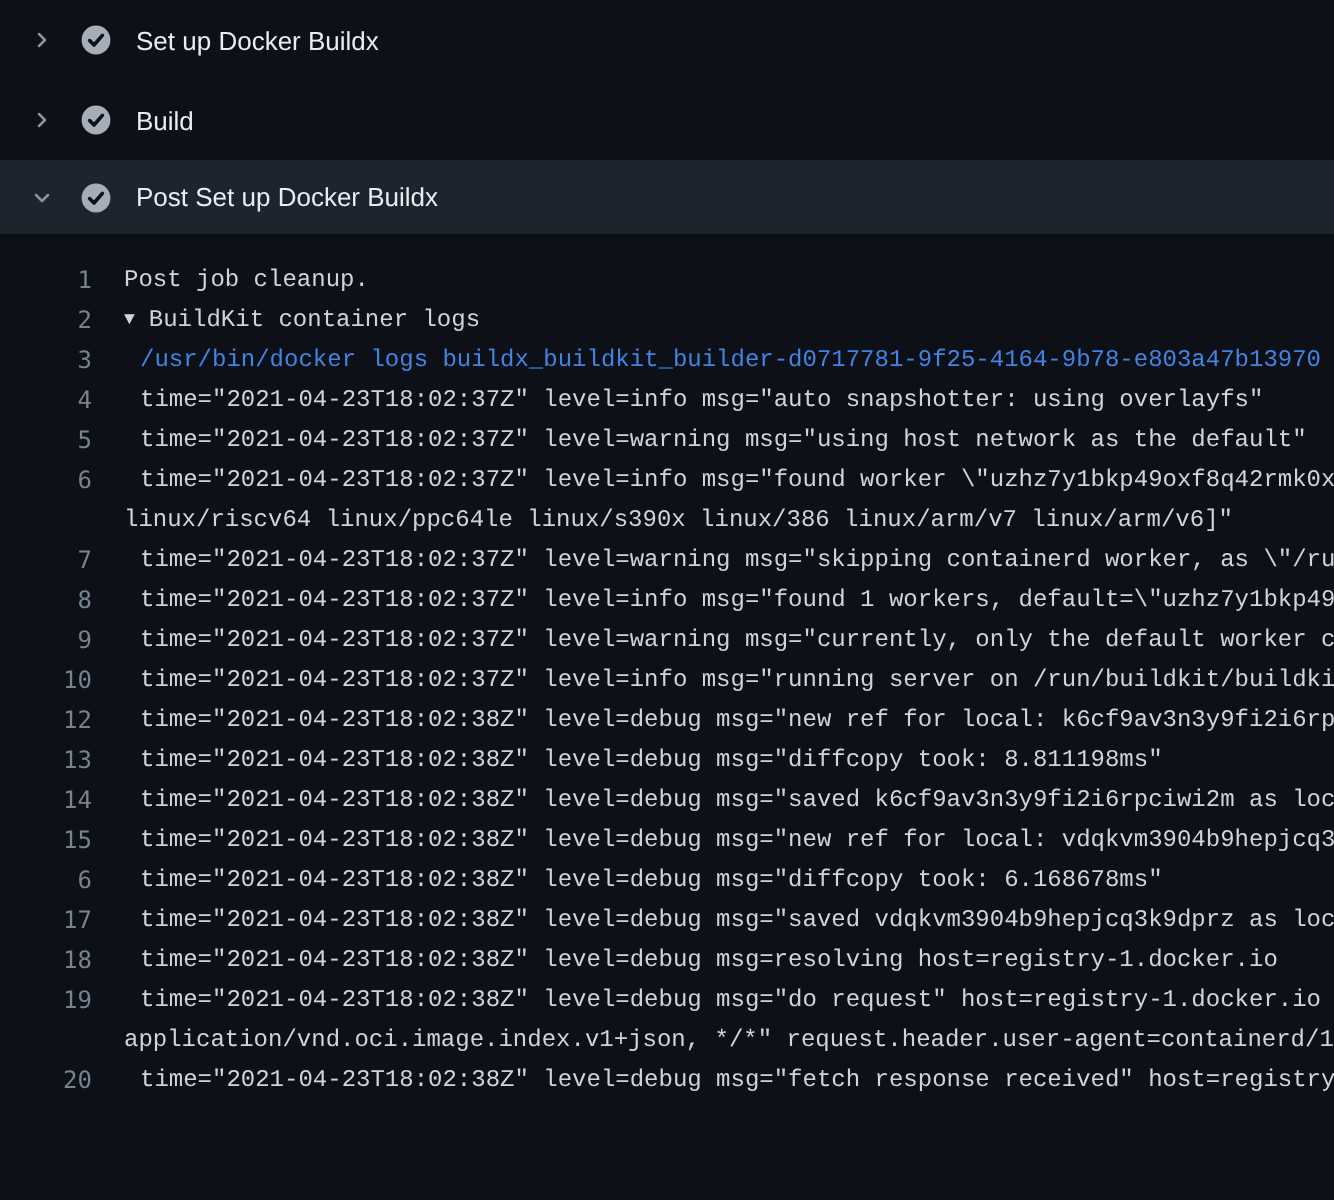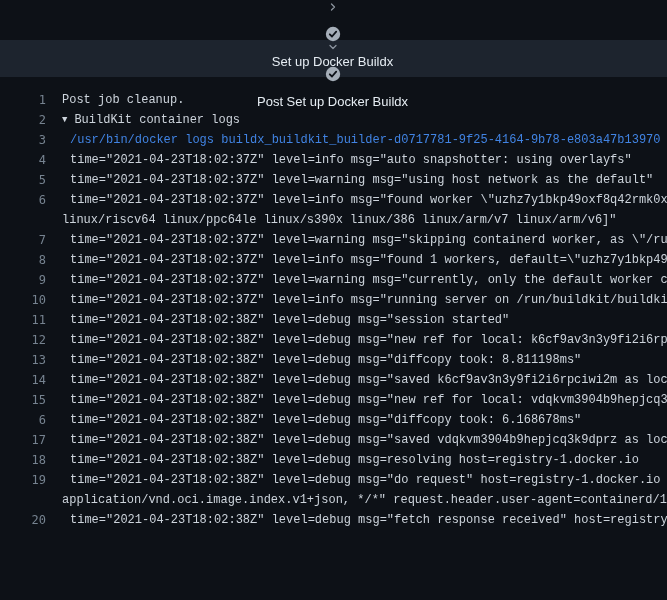--- a/index.html
+++ b/index.html
@@ -11,21 +11,21 @@
     --command-blue:#4184e4;
     --icon:#8b949e;
     --check:#a5aeb8;
   }
   *{margin:0;padding:0;box-sizing:border-box;}
   html,body{background:var(--bg);}
   .page{width:667px;height:600px;overflow:hidden;background:var(--bg);position:relative;}
   .step-list{width:100%;}
   .step-header{display:flex;align-items:center;height:40px;padding:0 16px 0 14px;gap:12px;
     font-family:"Liberation Sans",sans-serif;font-size:13px;font-weight:400;
-    color:var(--step-label);cursor:pointer;flex-direction:column;}
+    color:var(--step-label);cursor:pointer;}
   .step-header.expanded{height:37px;background:var(--header-active-bg);align-items:center;}
   .chev{width:14px;height:14px;flex:none;display:flex;align-items:center;justify-content:center;}
   .check{width:16px;height:16px;flex:none;display:flex;align-items:center;justify-content:center;}
   .step-label{white-space:nowrap;}
   .log{padding-top:13px;font-family:"DejaVu Sans Mono","Liberation Mono",monospace;
     font-size:12px;line-height:20px;color:var(--log-text);}
   .log-row{display:flex;white-space:pre;overflow:hidden;width:667px;}
   .num{flex:none;width:46px;text-align:right;color:var(--line-number);cursor:pointer;}
   .text{padding-left:16px;overflow:hidden;flex:1;font-family:Liberation Mono, monospace;}
   .log-row.ind .text{padding-left:24px;}
@@ -45,20 +45,34 @@
           </svg>
         </span>
         <span class="check">
           <svg viewBox="0 0 16 16" width="16" height="16">
             <circle cx="8" cy="8" r="7.2" fill="var(--check)"></circle>
             <path d="M4.8 8.3l2.2 2.2 4.2-4.8" fill="none" stroke="var(--bg)" stroke-width="1.8" stroke-linecap="round" stroke-linejoin="round"></path>
           </svg>
         </span>
         <span class="step-label">Set up Docker Buildx</span>
       </div>
+      <div class="step-header">
+        <span class="chev">
+          <svg viewBox="0 0 16 16" width="12" height="12">
+            <path d="M6 4l4 4-4 4" fill="none" stroke="var(--icon)" stroke-width="1.7" stroke-linecap="round" stroke-linejoin="round"></path>
+          </svg>
+        </span>
+        <span class="check">
+          <svg viewBox="0 0 16 16" width="16" height="16">
+            <circle cx="8" cy="8" r="7.2" fill="var(--check)"></circle>
+            <path d="M4.8 8.3l2.2 2.2 4.2-4.8" fill="none" stroke="var(--bg)" stroke-width="1.8" stroke-linecap="round" stroke-linejoin="round"></path>
+          </svg>
+        </span>
+        <span class="step-label">Build</span>
+      </div>
       <div class="step-header expanded">
         <span class="chev">
           <svg viewBox="0 0 16 16" width="12" height="12">
             <path d="M4 6l4 4 4-4" fill="none" stroke="var(--icon)" stroke-width="1.7" stroke-linecap="round" stroke-linejoin="round"></path>
           </svg>
         </span>
         <span class="check">
           <svg viewBox="0 0 16 16" width="16" height="16">
             <circle cx="8" cy="8" r="7.2" fill="var(--check)"></circle>
             <path d="M4.8 8.3l2.2 2.2 4.2-4.8" fill="none" stroke="var(--bg)" stroke-width="1.8" stroke-linecap="round" stroke-linejoin="round"></path>
@@ -72,21 +86,20 @@
       <div class="log-row"><span class="num">2</span><span class="text group-toggle"><span class="tri">▼</span><span class="group-label">BuildKit container logs</span></span></div>
       <div class="log-row ind command"><span class="num">3</span><span class="text">/usr/bin/docker logs buildx_buildkit_builder-d0717781-9f25-4164-9b78-e803a47b13970</span></div>
       <div class="log-row ind"><span class="num">4</span><span class="text">time="2021-04-23T18:02:37Z" level=info msg="auto snapshotter: using overlayfs"</span></div>
       <div class="log-row ind"><span class="num">5</span><span class="text">time="2021-04-23T18:02:37Z" level=warning msg="using host network as the default"</span></div>
       <div class="log-row ind"><span class="num">6</span><span class="text">time="2021-04-23T18:02:37Z" level=info msg="found worker \"uzhz7y1bkp49oxf8q42rmk0xj</span></div>
       <div class="log-row"><span class="num"></span><span class="text">linux/riscv64 linux/ppc64le linux/s390x linux/386 linux/arm/v7 linux/arm/v6]"</span></div>
       <div class="log-row ind"><span class="num">7</span><span class="text">time="2021-04-23T18:02:37Z" level=warning msg="skipping containerd worker, as \"/run</span></div>
       <div class="log-row ind"><span class="num">8</span><span class="text">time="2021-04-23T18:02:37Z" level=info msg="found 1 workers, default=\"uzhz7y1bkp49o</span></div>
       <div class="log-row ind"><span class="num">9</span><span class="text">time="2021-04-23T18:02:37Z" level=warning msg="currently, only the default worker ca</span></div>
       <div class="log-row ind"><span class="num">10</span><span class="text">time="2021-04-23T18:02:37Z" level=info msg="running server on /run/buildkit/buildkit</span></div>
-      <div class="log-row ind"><span class="num">11</span><span class="text">time="2021-04-23T18:02:38Z" level=debug msg="session started"</span></div>
       <div class="log-row ind"><span class="num">12</span><span class="text">time="2021-04-23T18:02:38Z" level=debug msg="new ref for local: k6cf9av3n3y9fi2i6rpc</span></div>
       <div class="log-row ind"><span class="num">13</span><span class="text">time="2021-04-23T18:02:38Z" level=debug msg="diffcopy took: 8.811198ms"</span></div>
       <div class="log-row ind"><span class="num">14</span><span class="text">time="2021-04-23T18:02:38Z" level=debug msg="saved k6cf9av3n3y9fi2i6rpciwi2m as loca</span></div>
       <div class="log-row ind"><span class="num">15</span><span class="text">time="2021-04-23T18:02:38Z" level=debug msg="new ref for local: vdqkvm3904b9hepjcq3k</span></div>
       <div class="log-row ind"><span class="num">6</span><span class="text">time="2021-04-23T18:02:38Z" level=debug msg="diffcopy took: 6.168678ms"</span></div>
       <div class="log-row ind"><span class="num">17</span><span class="text">time="2021-04-23T18:02:38Z" level=debug msg="saved vdqkvm3904b9hepjcq3k9dprz as loca</span></div>
       <div class="log-row ind"><span class="num">18</span><span class="text">time="2021-04-23T18:02:38Z" level=debug msg=resolving host=registry-1.docker.io</span></div>
       <div class="log-row ind"><span class="num">19</span><span class="text">time="2021-04-23T18:02:38Z" level=debug msg="do request" host=registry-1.docker.io r</span></div>
       <div class="log-row"><span class="num"></span><span class="text">application/vnd.oci.image.index.v1+json, */*" request.header.user-agent=containerd/1.4</span></div>
       <div class="log-row ind"><span class="num">20</span><span class="text">time="2021-04-23T18:02:38Z" level=debug msg="fetch response received" host=registry</span></div>

